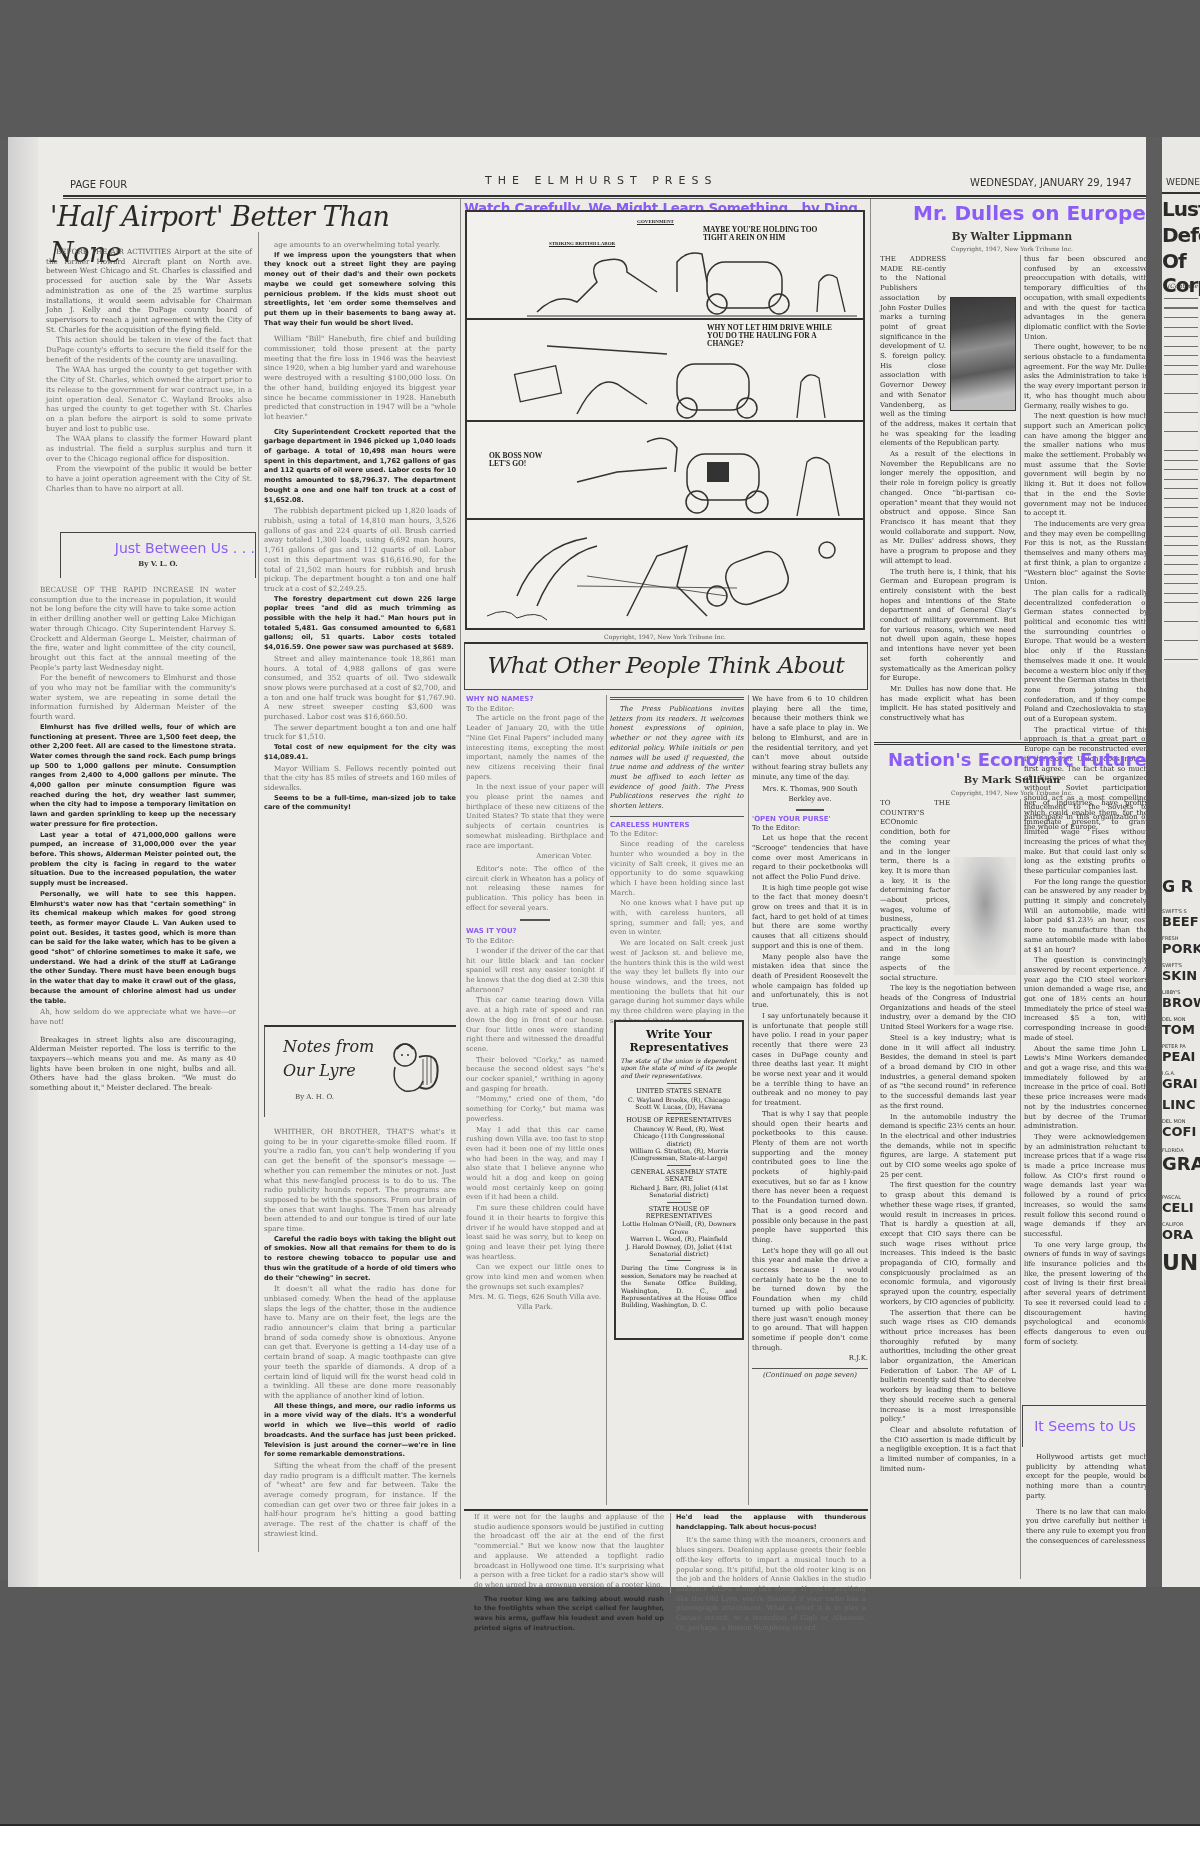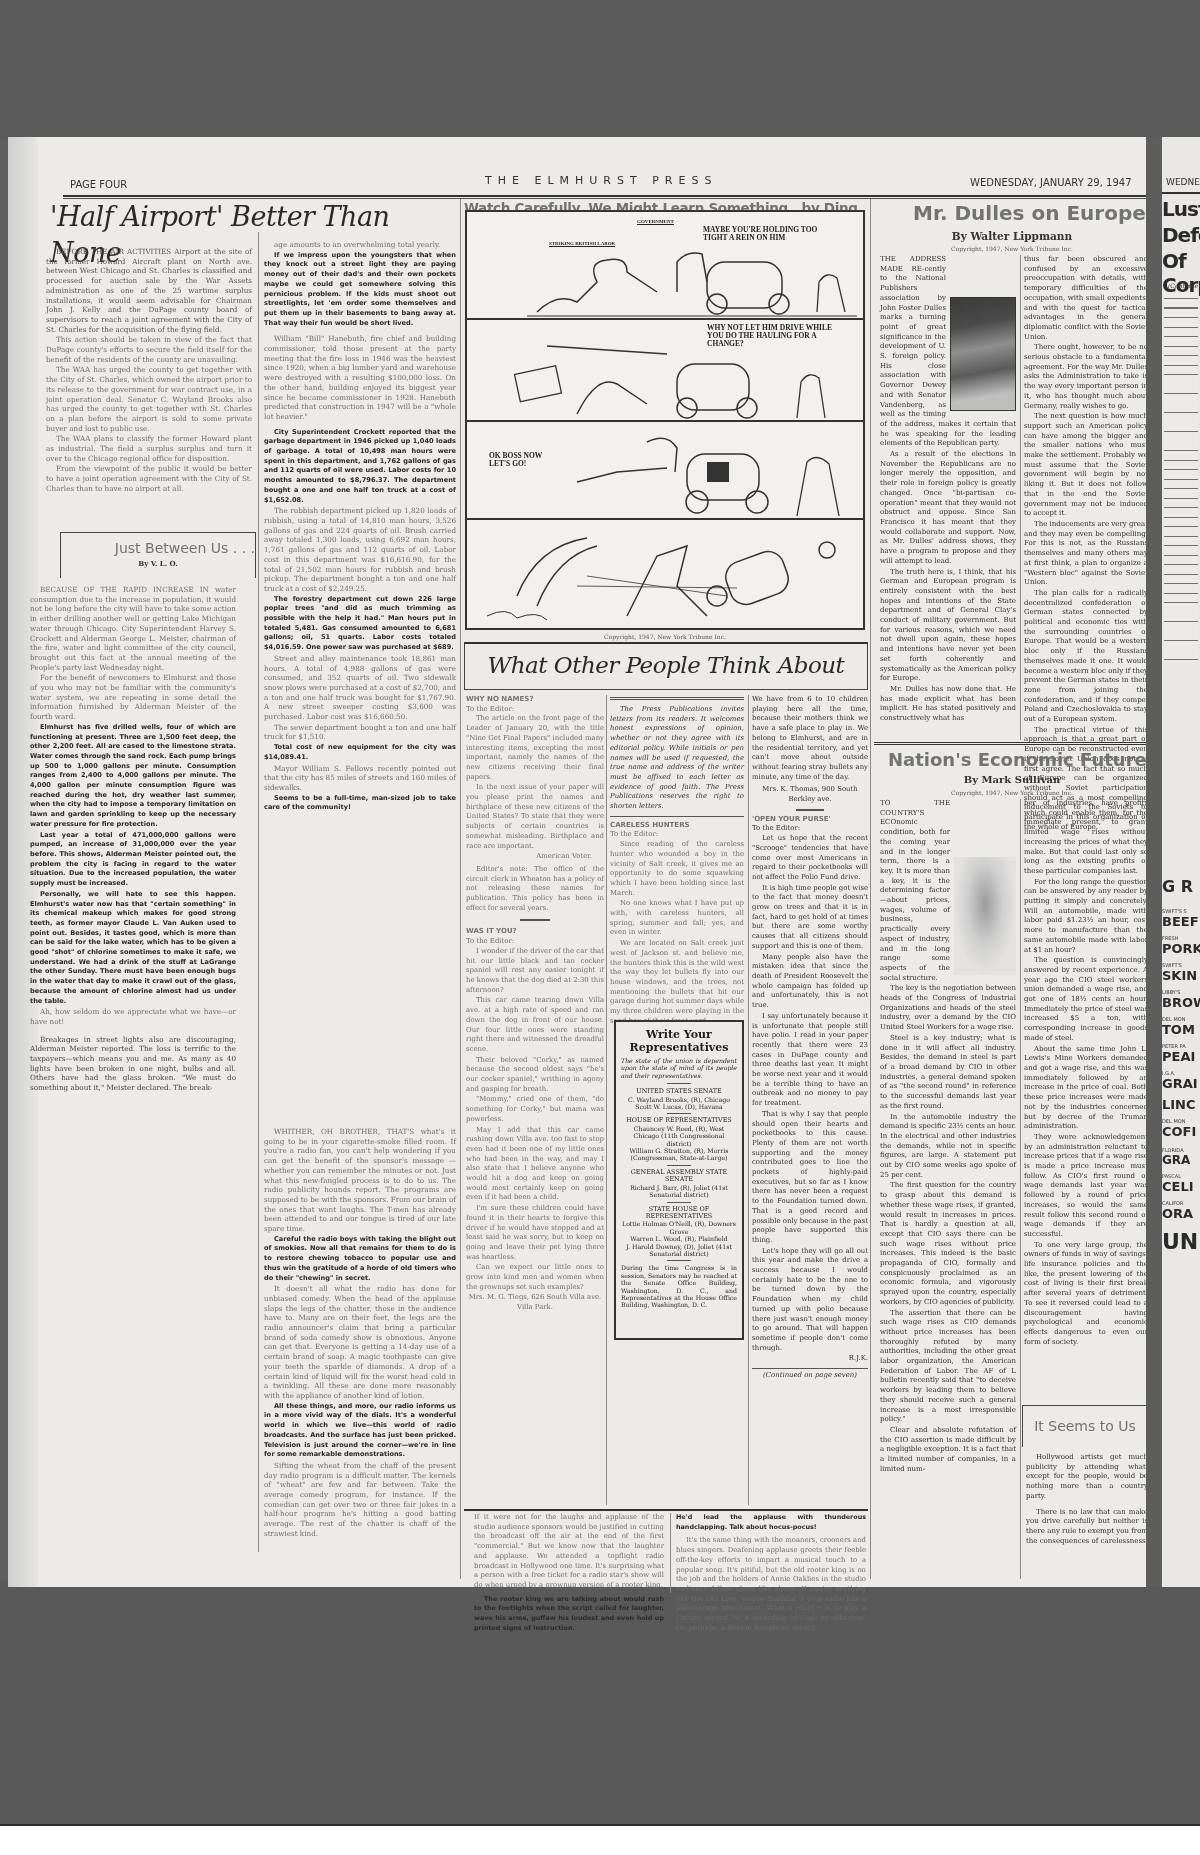--- a/index.html
+++ b/index.html
@@ -24,21 +24,21 @@
 
   .vrule { position: absolute; border-left: 1px solid #8a8a8a; }
 
   .hl-italic { font-family: "DejaVu Serif", serif; font-style: italic; color: #2a2a2a; }
   .body-text { font-size: 7.2px; line-height: 9.7px; text-align: justify; color: #6d6d6d; }
   .body-text p { text-indent: 10px; margin-bottom: 1px; }
 
   .box { border: 1px solid #444; background: #ecebe8; }
   .byline { font-family: "DejaVu Serif", serif; font-weight: bold; text-align: center; color: #333; }
   .copyright { font-size: 6px; text-align: center; color: #555; }
-  .sans-h { font-family: "DejaVu Sans", sans-serif; color: #737373; }
+  .sans-h { font-family: "DejaVu Sans", sans-serif; color: #8b5cf6; }
 
   .cartoon { position: absolute; left: 465px; top: 210px; width: 400px; height: 420px; border: 2px solid #333; background: #f2f1ee; }
   .panel { position: absolute; left: 0; width: 100%; border-bottom: 2px solid #333; }
   .speech { position: absolute; font-family: Liberation Serif, serif; font-weight: bold; font-size: 7.5px; line-height: 8px; color: #222; }
   .sketch { position: absolute; }
 
   .photo { position: absolute; background: linear-gradient(160deg,#6b6b6b,#3d3d3d 40%,#8a8a8a 70%,#c9c9c9); border: 1px solid #333; }
 
   .side-ad { font-family: "DejaVu Sans", sans-serif; font-weight: bold; color: #2a2a2a; }
 </style>
@@ -97,20 +97,36 @@
     <p style="margin-top:6px; color:#2a2a2a; font-weight:bold; font-family:'DejaVu Sans',sans-serif; font-size:6.6px;">City Superintendent Crockett reported that the garbage department in 1946 picked up 1,040 loads of garbage. A total of 10,498 man hours were spent in this department, and 1,762 gallons of gas and 112 quarts of oil were used. Labor costs for 10 months amounted to $8,796.37. The department bought a one and one half ton truck at a cost of $1,652.08.</p>
     <p>The rubbish department picked up 1,820 loads of rubbish, using a total of 14,810 man hours, 3,526 gallons of gas and 224 quarts of oil. Brush carried away totaled 1,300 loads, using 6,692 man hours, 1,761 gallons of gas and 112 quarts of oil. Labor cost in this department was $16,616.90, for the total of 21,502 man hours for rubbish and brush pickup. The department bought a ton and one half truck at a cost of $2,249.25.</p>
     <p style="color:#2a2a2a; font-weight:bold; font-family:'DejaVu Sans',sans-serif; font-size:6.6px;">The forestry department cut down 226 large poplar trees "and did as much trimming as possible with the help it had." Man hours put in totaled 5,481. Gas consumed amounted to 6,681 gallons; oil, 51 quarts. Labor costs totaled $4,016.59. One power saw was purchased at $689.</p>
     <p>Street and alley maintenance took 18,861 man hours. A total of 4,988 gallons of gas were consumed, and 352 quarts of oil. Two sidewalk snow plows were purchased at a cost of $2,700, and a ton and one half truck was bought for $1,767.90. A new street sweeper costing $3,600 was purchased. Labor cost was $16,660.50.</p>
     <p>The sewer department bought a ton and one half truck for $1,510.</p>
     <p style="color:#2a2a2a; font-weight:bold; font-family:'DejaVu Sans',sans-serif; font-size:6.6px;">Total cost of new equipment for the city was $14,089.41.</p>
     <p>Mayor William S. Fellows recently pointed out that the city has 85 miles of streets and 160 miles of sidewalks.</p>
     <p style="color:#2a2a2a; font-weight:bold; font-family:'DejaVu Sans',sans-serif; font-size:6.6px;">Seems to be a full-time, man-sized job to take care of the community!</p>
   </div>
 
+  <div style="position:absolute; left:256px; top:888px; width:192px; height:92px; border-top:2px solid #333; border-left:1px solid #555;">
+    <div class="hl-italic" style="position:absolute; left:18px; top:10px; font-size:16px;">Notes from</div>
+    <div class="hl-italic" style="position:absolute; left:18px; top:34px; font-size:16px;">Our Lyre</div>
+    <div style="position:absolute; left:30px; top:66px; font-size:7px; color:#444;">By A. H. O.</div>
+    <svg style="position:absolute; left:118px; top:10px;" width="62" height="62" viewBox="0 0 62 62">
+      <circle cx="22" cy="18" r="11" fill="none" stroke="#333" stroke-width="1.5"></circle>
+      <path d="M14 12 Q22 2 30 12" fill="none" stroke="#333" stroke-width="1.5"></path>
+      <circle cx="19" cy="18" r="1" fill="#333"></circle>
+        <circle cx="25" cy="18" r="1" fill="#333"></circle>
+      <path d="M12 30 Q8 48 22 54 Q36 56 40 44" fill="none" stroke="#333" stroke-width="1.5"></path>
+      <path d="M36 20 Q58 14 54 40 Q50 56 36 50" fill="none" stroke="#333" stroke-width="2"></path>
+      <line x1="40" y1="22" x2="40" y2="48" stroke="#333" stroke-width="0.8"></line>
+      <line x1="44" y1="20" x2="44" y2="48" stroke="#333" stroke-width="0.8"></line>
+      <line x1="48" y1="20" x2="48" y2="46" stroke="#333" stroke-width="0.8"></line>
+    </svg>
+  </div>
   <div class="body-text" style="position:absolute; left:256px; top:990px; width:192px;">
     <p>WHITHER, OH BROTHER, THAT'S what's it going to be in your cigarette-smoke filled room. If you're a radio fan, you can't help wondering if you can get the benefit of the sponsor's message — whether you can remember the minutes or not. Just what this new-fangled process is to do to us. The radio publicity hounds report. The programs are supposed to be with the sponsors. From our brain of the ones that want laughs. The T-men has already been attended to and our tongue is tired of our late spare time.</p>
     <p style="color:#2a2a2a; font-weight:bold; font-family:'DejaVu Sans',sans-serif; font-size:6.6px;">Careful the radio boys with taking the blight out of smokies. Now all that remains for them to do is to restore chewing tobacco to popular use and thus win the gratitude of a horde of old timers who do their "chewing" in secret.</p>
     <p>It doesn't all what the radio has done for unbiased comedy. When the head of the applause slaps the legs of the chatter, those in the audience have to. Many are on their feet, the legs are the radio announcer's claim that bring a particular brand of soda comedy show is obnoxious. Anyone can get that. Everyone is getting a 14-day use of a certain brand of soap. A magic toothpaste can give your teeth the sparkle of diamonds. A drop of a certain kind of liquid will fix the worst head cold in a twinkling. All these are done more reasonably with the appliance of another kind of lotion.</p>
     <p style="color:#2a2a2a; font-weight:bold; font-family:'DejaVu Sans',sans-serif; font-size:6.6px;">All these things, and more, our radio informs us in a more vivid way of the dials. It's a wonderful world in which we live—this world of radio broadcasts. And the surface has just been pricked. Television is just around the corner—we're in line for some remarkable demonstrations.</p>
     <p>Sifting the wheat from the chaff of the present day radio program is a difficult matter. The kernels of "wheat" are few and far between. Take the average comedy program, for instance. If the comedian can get over two or three fair jokes in a half-hour program he's hitting a good batting average. The rest of the chatter is chaff of the strawiest kind.</p>
   </div>
 
   <div class="sans-h" style="position:absolute; left:456px; top:63px; width:405px; font-size:13.5px; font-weight:bold; white-space:nowrap; letter-spacing:-0.3px;">Watch Carefully, We Might Learn Something . by Ding</div>
 
@@ -334,20 +350,20 @@
     <div style="font-family:'DejaVu Sans',sans-serif; font-size:5px; color:#333;">DEL MON</div>
     <div class="side-ad" style="font-size:13px; margin-bottom:6px;">TOM</div>
     <div style="font-family:'DejaVu Sans',sans-serif; font-size:5px; color:#333;">PETER PA</div>
     <div class="side-ad" style="font-size:13px; margin-bottom:6px;">PEAI</div>
     <div style="font-family:'DejaVu Sans',sans-serif; font-size:5px; color:#333;">I.G.A.</div>
     <div class="side-ad" style="font-size:13px; margin-bottom:6px;">GRAI</div>
     <div class="side-ad" style="font-size:13px; margin-bottom:6px;">LINC</div>
     <div style="font-family:'DejaVu Sans',sans-serif; font-size:5px; color:#333;">DEL MON</div>
     <div class="side-ad" style="font-size:13px; margin-bottom:8px;">COFI</div>
     <div style="font-family:'DejaVu Sans',sans-serif; font-size:5px; color:#333;">FLORIDA</div>
-    <div class="side-ad" style="font-size:12px; margin-bottom:6px;">GRA</div>
+    <div class="side-ad" style="font-size:18px; margin-bottom:20px;">GRA</div>
     <div style="font-family:'DejaVu Sans',sans-serif; font-size:5px; color:#333;">PASCAL</div>
     <div class="side-ad" style="font-size:13px; margin-bottom:6px;">CELI</div>
     <div style="font-family:'DejaVu Sans',sans-serif; font-size:5px; color:#333;">CALIFOR</div>
     <div class="side-ad" style="font-size:13px; margin-bottom:8px;">ORA</div>
     <div class="side-ad" style="font-size:22px;">UN</div>
   </div>
 </div>
 
 </body></html>

